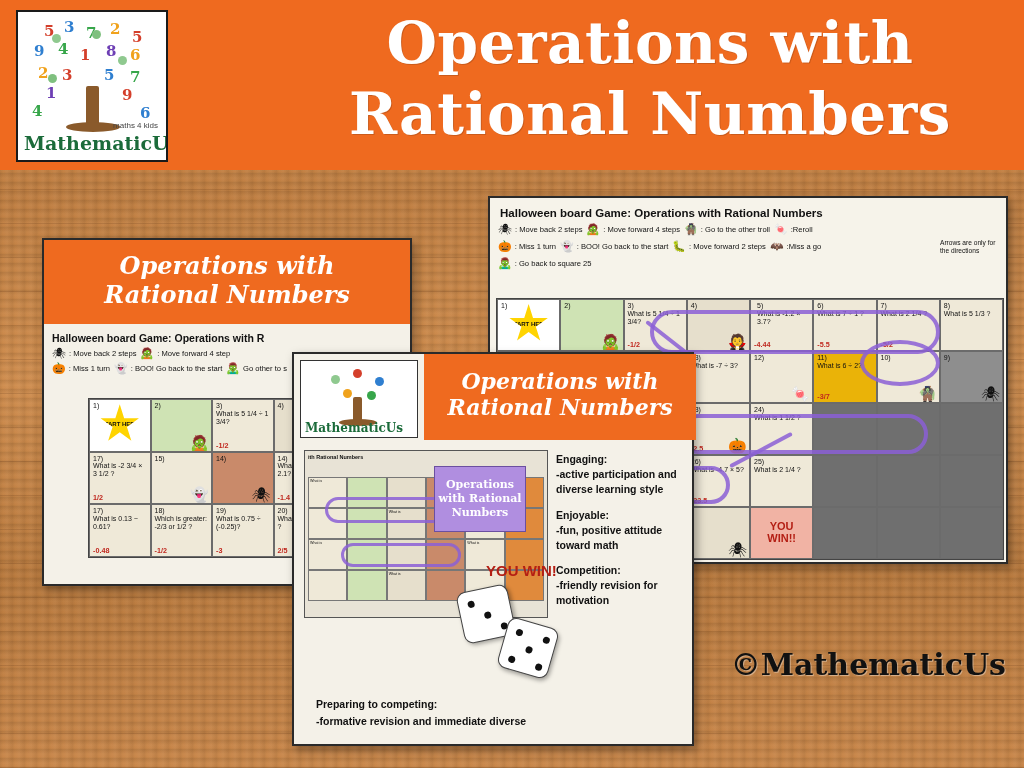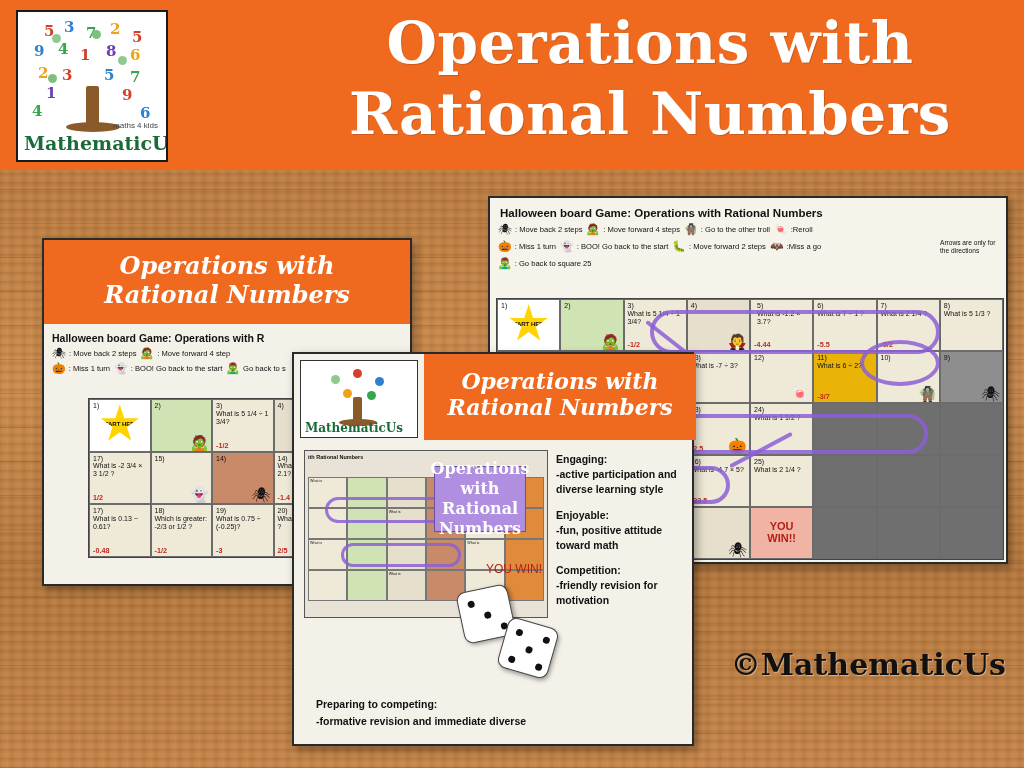--- a/index.html
+++ b/index.html
@@ -149,21 +149,21 @@
   }
   .mini-head { font-size:5.5px; padding:3px 0 2px 3px; color:#111; font-weight:bold; }
   .mini-grid {
     position:absolute; left:3px; top:26px; width:236px; height:124px;
     display:grid; grid-template-columns:repeat(6,1fr); grid-template-rows:repeat(4,1fr);
   }
   .mini-cell { border:1px solid #777; font-size:3.6px; color:#111; padding:1px; position:relative; overflow:hidden; }
   .purple-label {
     position:absolute; left:140px; top:112px; width:92px; height:66px;
     background:#b08ee0; border:1px solid #6b4fa0; color:#fff;
-    font-family:"DejaVu Serif", serif; font-weight:bold; font-size:16px;
+    font-family:"DejaVu Serif", serif; font-weight:bold; font-size:11px;
     display:flex; align-items:center; justify-content:center; text-align:center; line-height:1.25;
   }
   .dice {
     position:absolute; width:52px; height:52px; background:#fff;
     border:1px solid #444; border-radius:9px; box-shadow:2px 2px 4px rgba(0,0,0,0.35);
   }
   .dice .pip { position:absolute; width:7px; height:7px; background:#111; border-radius:50%; }
   .benefits {
     position:absolute; left:262px; top:98px; width:134px;
     font-size:10.5px; color:#111; line-height:1.42; font-weight:bold;
@@ -454,21 +454,21 @@
       <div class="legend-item">
         <span class="gl">🎃</span>
         <span>: Miss 1 turn</span>
       </div>
       <div class="legend-item">
         <span class="gl">👻</span>
         <span>: BOO! Go back to the start</span>
       </div>
       <div class="legend-item">
         <span class="gl">🧟‍♂️</span>
-        <span>Go back to s</span>
+        <span>Go other to s</span>
       </div>
     </div>
   </div>
   <div class="lc-grid" id="left-grid">
       <div class="cell" style="background: rgb(255, 255, 255);">
         <div class="idx">1)</div>
         <div class="star-shape">
           <span>START HERE</span>
         </div>
       </div>
@@ -572,21 +572,21 @@
         <div class="mini-cell" style="background: rgb(224, 138, 60);"></div>
       </div>
     <div class="scribble" style="left:20px;top:46px;width:140px;height:26px;border-radius:26px;border-width:3px;"></div>
     <div class="scribble" style="left:36px;top:92px;width:120px;height:24px;border-radius:26px;border-width:3px;"></div>
   </div>
 
   <div class="purple-label">
     <span>Operations with Rational Numbers</span>
   </div>
 
-  <div style="position:absolute;left:192px;top:208px;color:#b41f14;font-weight:normal;font-size:12px;">YOU WIN!</div>
+  <div style="position:absolute;left:192px;top:208px;color:#b41f14;font-weight:bold;font-size:15px;">YOU WIN!</div>
 
   <div class="dice" style="left:166px;top:234px;transform:rotate(-12deg);">
     <span class="pip" style="left:9px;top:9px;"></span>
     <span class="pip" style="left:23px;top:23px;"></span>
     <span class="pip" style="left:37px;top:37px;"></span>
   </div>
   <div class="dice" style="left:208px;top:268px;transform:rotate(16deg);">
     <span class="pip" style="left:9px;top:9px;"></span>
     <span class="pip" style="left:37px;top:9px;"></span>
     <span class="pip" style="left:9px;top:37px;"></span>

